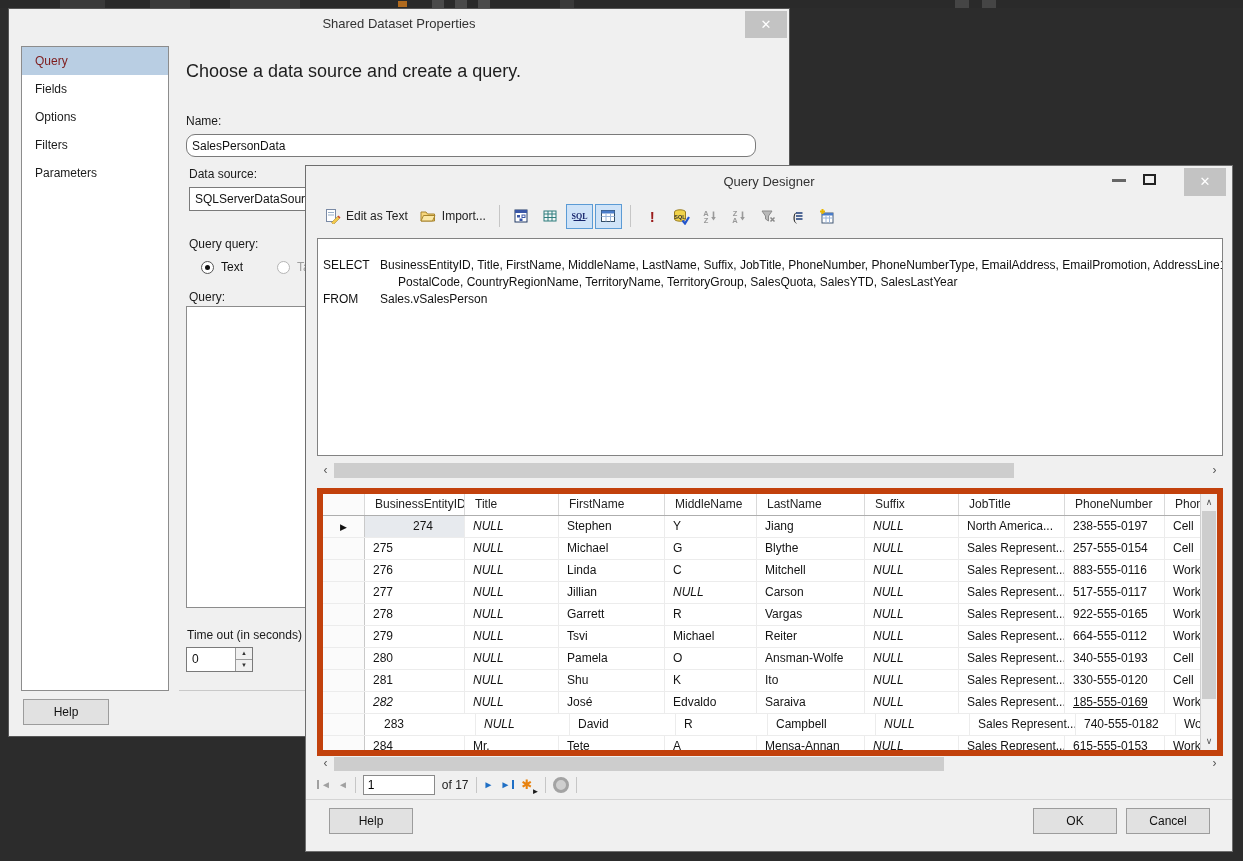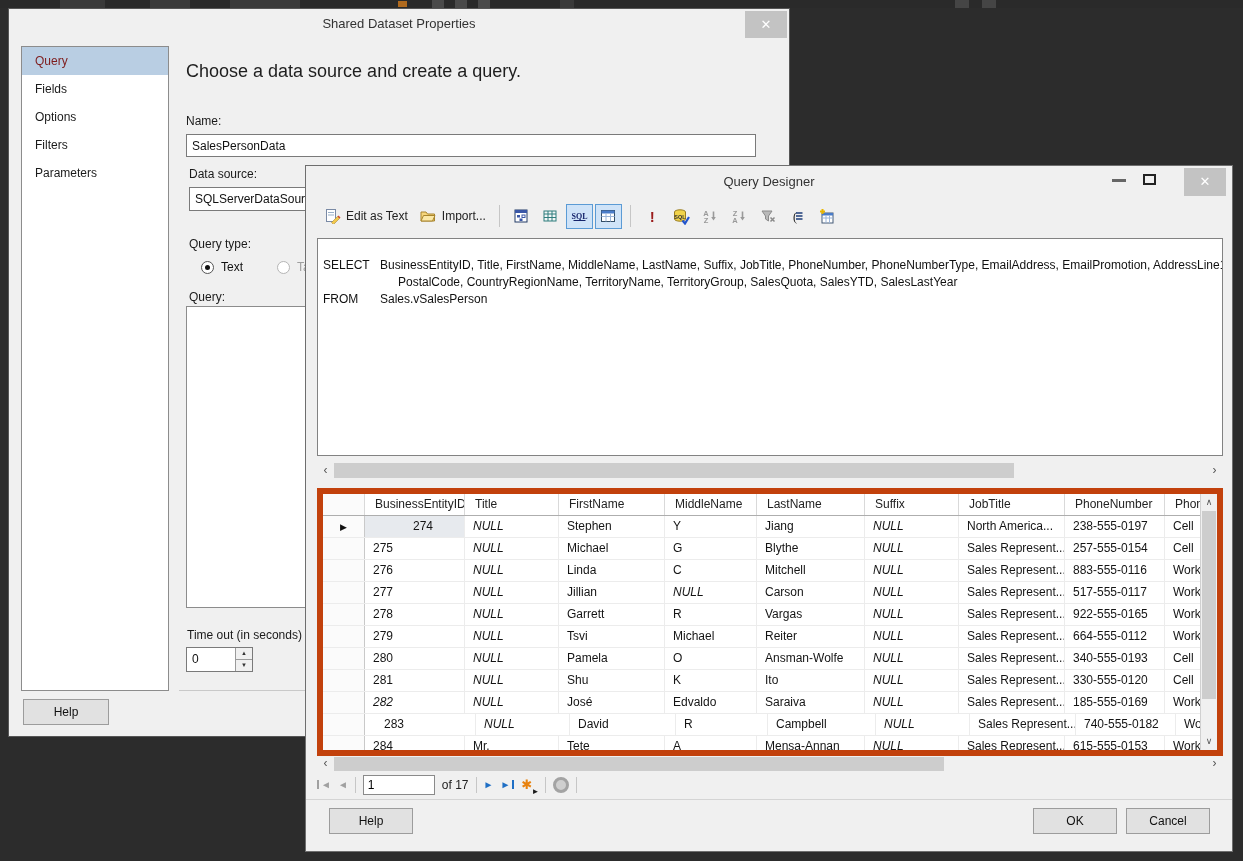--- a/index.html
+++ b/index.html
@@ -136,26 +136,26 @@
       <div class="nav-item selected">Query</div>
       <div class="nav-item">Fields</div>
       <div class="nav-item">Options</div>
       <div class="nav-item">Filters</div>
       <div class="nav-item">Parameters</div>
     </div>
 
     <div class="ds-heading">Choose a data source and create a query.</div>
 
     <span class="lbl" style="left:177px;top:105px">Name:</span>
-    <input class="txt" style="left: 177px; top: 125px; width: 570px; height: 23px;" type="text" value="SalesPersonData">
+    <input class="txt" style="left: 177px; top: 125px; width: 570px; height: 23px; border-radius: 9px;" type="text" value="SalesPersonData">
 
     <span class="lbl" style="left:180px;top:158px">Data source:</span>
     <div class="ds-select">SQLServerDataSource</div>
 
-    <span class="lbl" style="left:180px;top:228px">Query type:</span>
+    <span class="lbl" style="left:180px;top:228px">Query query:</span>
     <div class="radio-row">
       <span class="radio checked"></span>
       <span>Text</span>
       <span class="radio-gap"></span>
       <span class="radio disabled"></span>
       <span class="dim">Table</span>
     </div>
 
     <span class="lbl" style="left:180px;top:281px">Query:</span>
     <div class="ds-query-area"></div>
@@ -437,21 +437,21 @@
           </div>
           <div class="gr">
             <div class="gc sel-col" style="width: 42px;"></div>
             <div class="gc" style="width: 100px; font-style: italic;">282</div>
             <div class="gc nullv" style="width: 94px;">NULL</div>
             <div class="gc" style="width: 106px;">José</div>
             <div class="gc" style="width: 92px;">Edvaldo</div>
             <div class="gc" style="width: 108px;">Saraiva</div>
             <div class="gc nullv" style="width: 94px;">NULL</div>
             <div class="gc" style="width: 106px;">Sales Represent...</div>
-            <div class="gc" style="width: 100px;">185-555-0169</div>
+            <div class="gc" style="width: 100px; text-decoration: underline;">185-555-0169</div>
             <div class="gc" style="width: 47px;">Work</div>
           </div>
           <div class="gr">
             <div class="gc sel-col" style="width: 42px;"></div>
             <div class="gc" style="width: 100px; margin-left: 11px;">283</div>
             <div class="gc nullv" style="width: 94px;">NULL</div>
             <div class="gc" style="width: 106px;">David</div>
             <div class="gc" style="width: 92px;">R</div>
             <div class="gc" style="width: 108px;">Campbell</div>
             <div class="gc nullv" style="width: 94px;">NULL</div>

